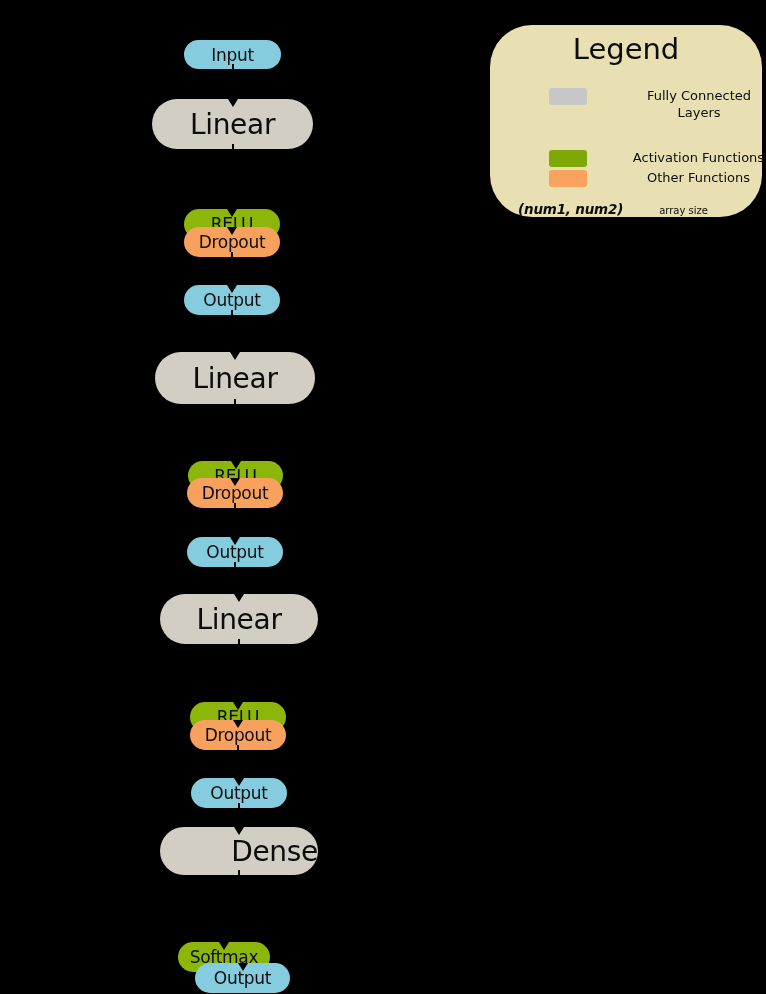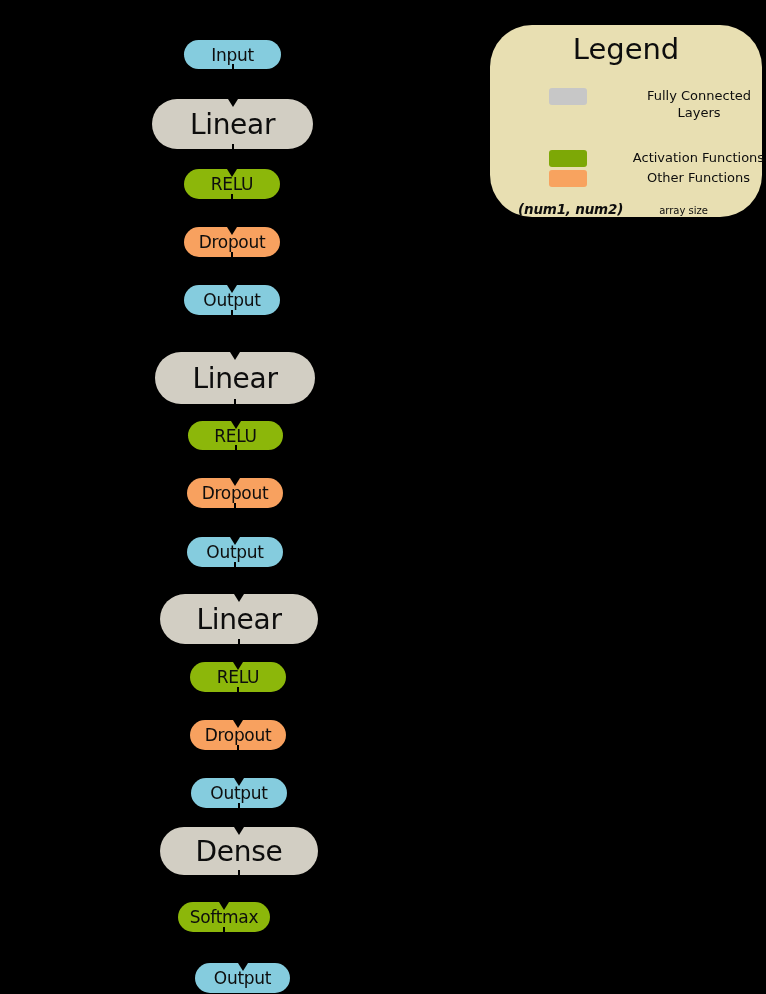--- a/index.html
+++ b/index.html
@@ -19,21 +19,21 @@
     border-radius:999px;
     display:flex;align-items:center;justify-content:center;
     color:var(--text);
     font-size:17px;
     letter-spacing:-0.3px;
     white-space:nowrap;
   }
   .node.big{font-size:28px;}
   .node.io{background:var(--io);}
   .node.fc{background:var(--fc);}
-  .node.act{background:var(--act);}
+  .node.act{background:var(--act);margin-top:40px;}
   .node.other{background:var(--other);}
   .notch-top{
     position:absolute;top:0;left:50%;transform:translateX(-50%);
     width:0;height:0;
     border-left:5px solid transparent;
     border-right:5px solid transparent;
     border-top:8px solid #000;
   }
   .stub-bottom{
     position:absolute;bottom:0;left:50%;transform:translateX(-50%);
@@ -160,21 +160,21 @@
     <div class="node other" style="left: 190px; top: 720px; width: 96px; height: 30px;">
       <span>Dropout</span>
       <span class="notch-top"></span>
       <span class="stub-bottom"></span>
     </div>
     <div class="node io" style="left: 191px; top: 778px; width: 96px; height: 30px;">
       <span>Output</span>
       <span class="notch-top"></span>
       <span class="stub-bottom"></span>
     </div>
-    <div class="node fc big" style="left: 160px; top: 827px; width: 158px; height: 48px;">
+    <div class="node fc big" style="left: 160px; top: 827px; width: 158px; height: 48px; justify-content: flex-end;">
       <span>Dense</span>
       <span class="notch-top"></span>
       <span class="stub-bottom"></span>
     </div>
     <div class="node act" style="left: 178px; top: 902px; width: 92px; height: 30px;">
       <span>Softmax</span>
       <span class="notch-top"></span>
       <span class="stub-bottom"></span>
     </div>
     <div class="node io" style="left: 195px; top: 963px; width: 95px; height: 30px;">

